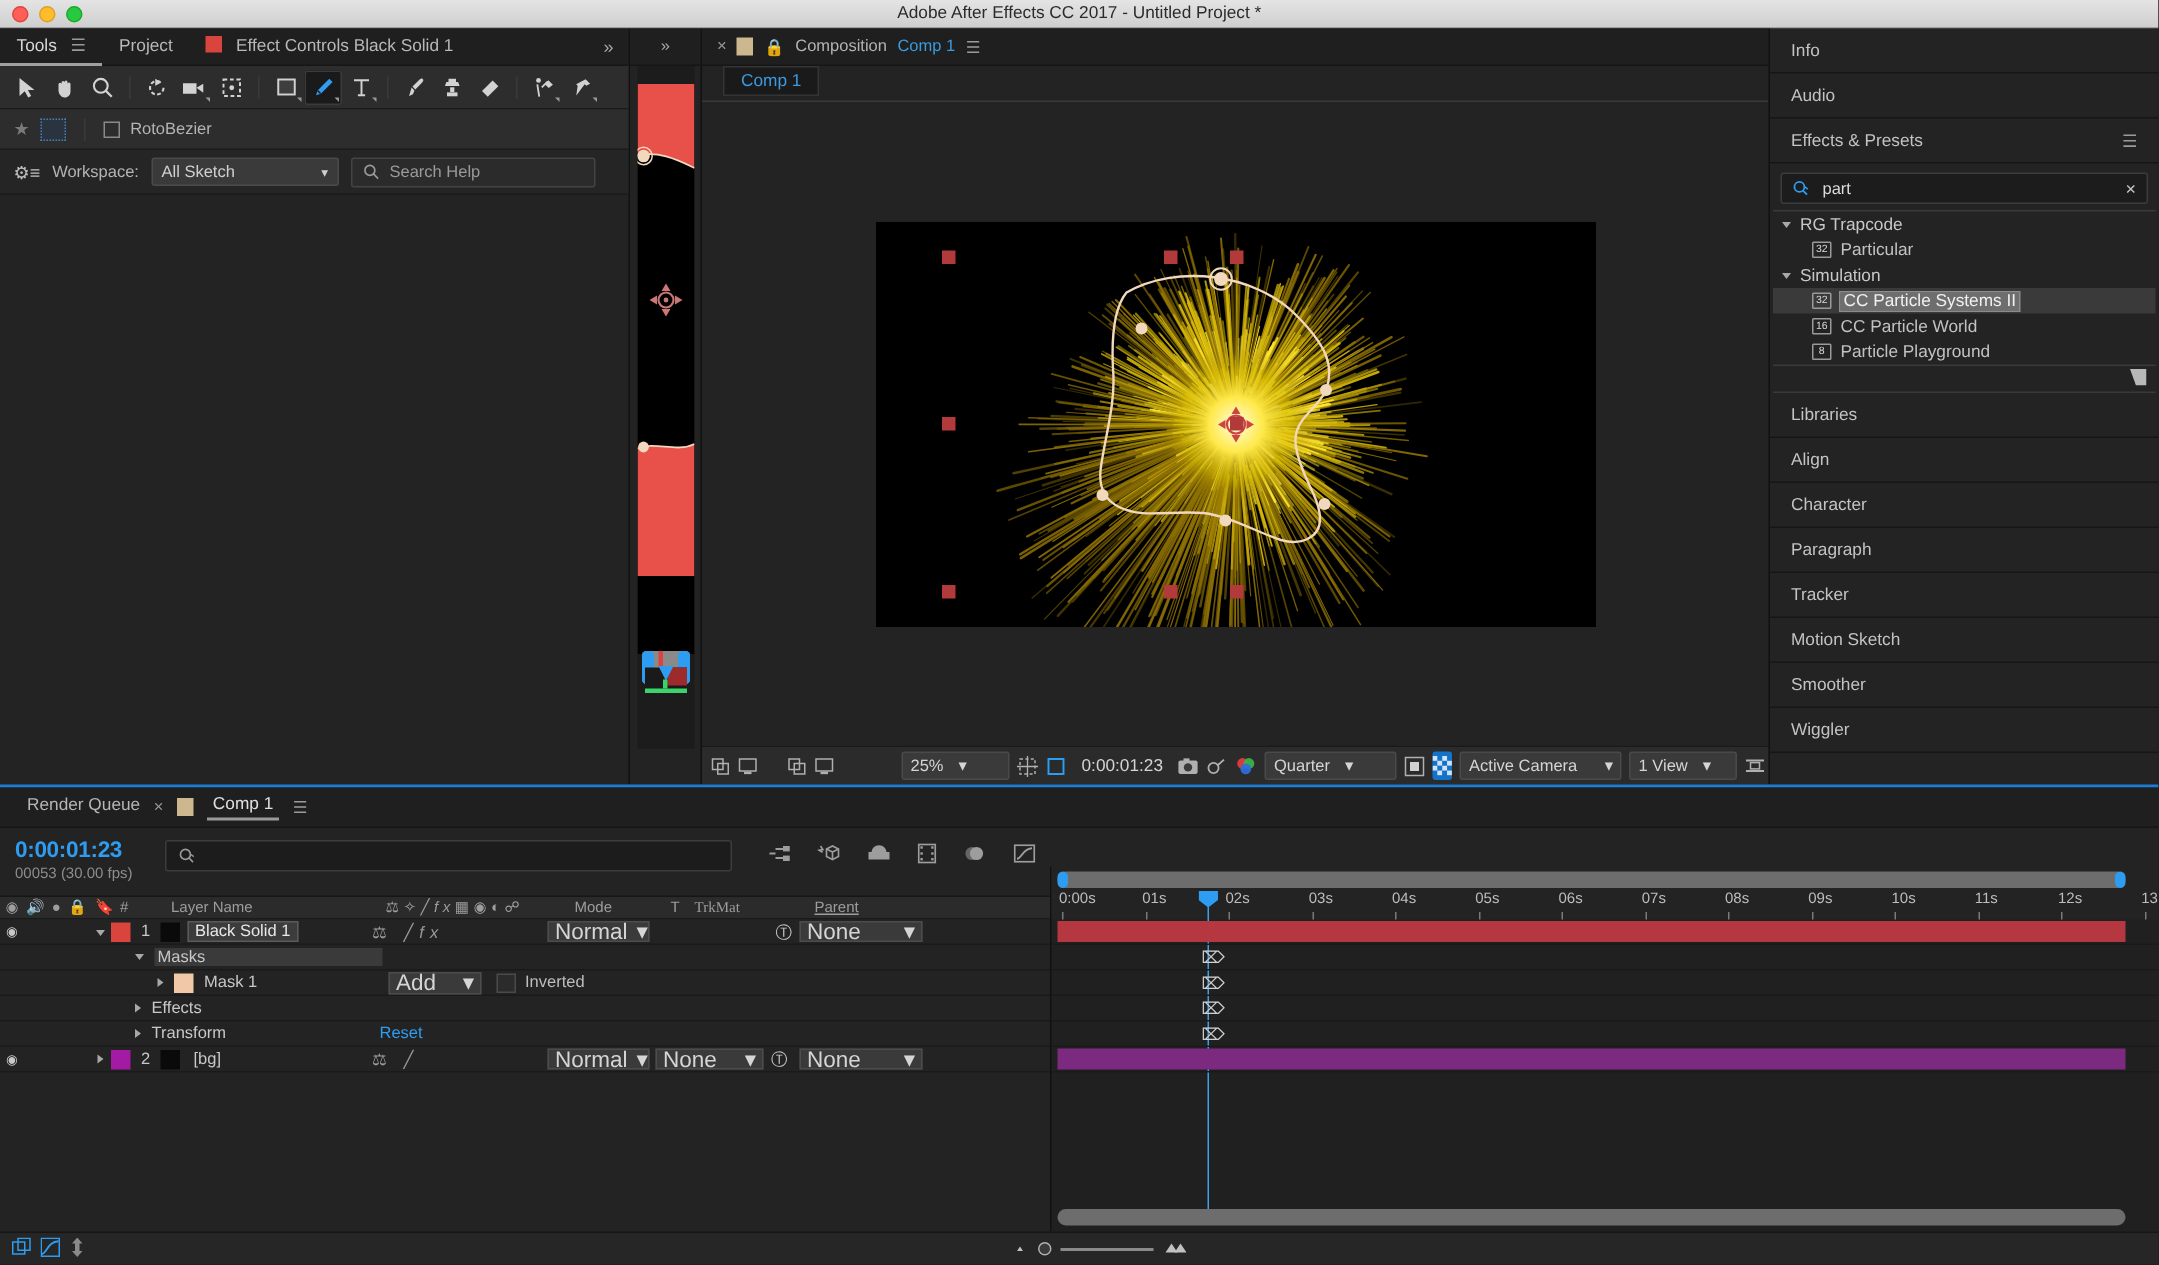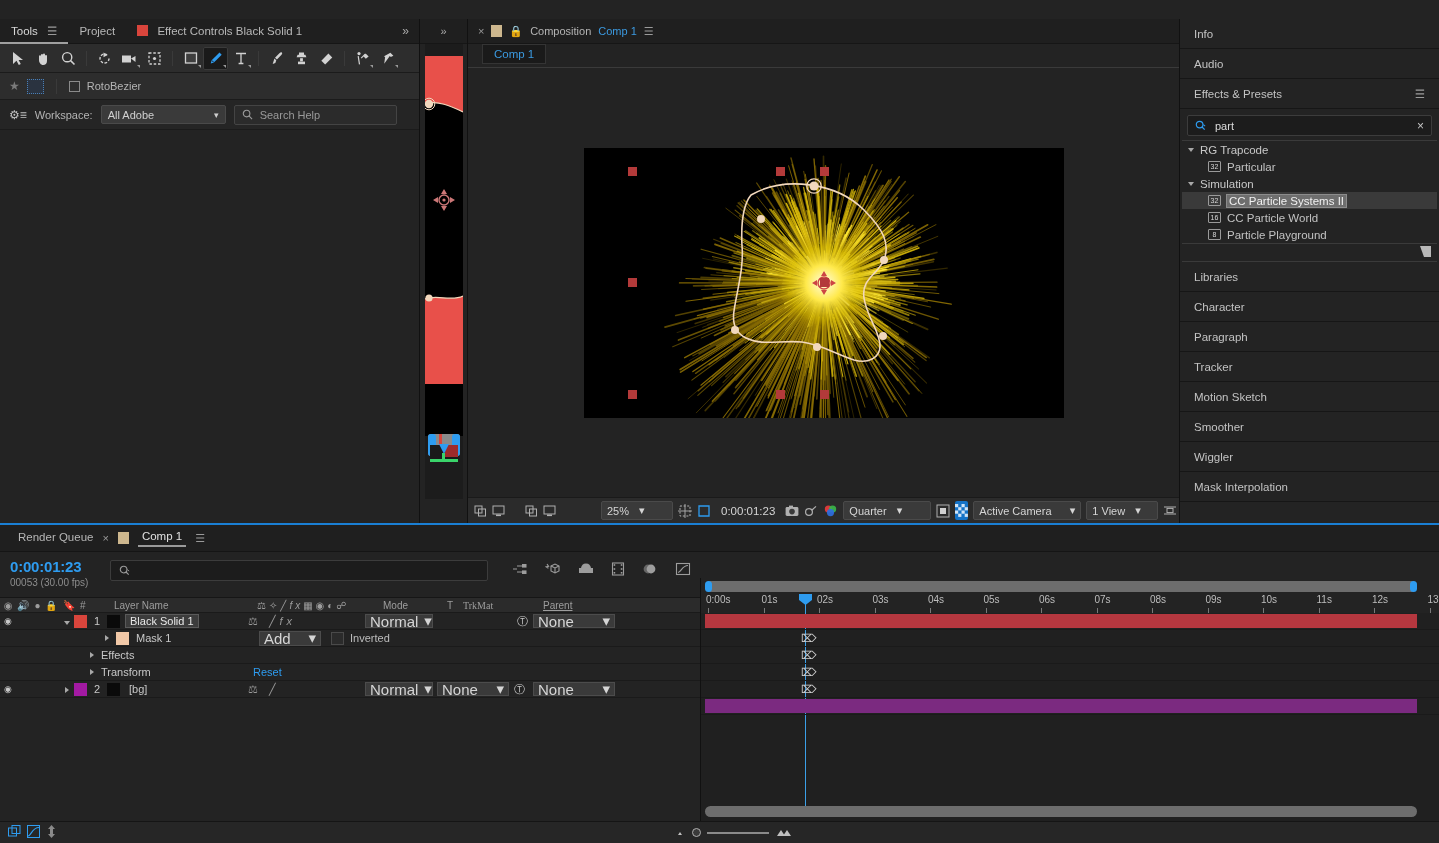--- a/index.html
+++ b/index.html
@@ -132,20 +132,28 @@
      display:flex; align-items:center; padding:0 8px; gap:6px;}
   .zoom-slider { display:flex; align-items:center; gap:6px; margin-left:auto; margin-right:640px;}
   .zs-track { width:62px; height:2px; background:#8a8a8a; }
   .zs-knob { width:9px;height:9px;border-radius:50%; background:#3a3a3a; border:1.5px solid #b0b0b0;}
 </style>
 </head>
 <body>
 
 <div class="app">
 
+  <div class="titlebar">
+    <div class="traffic">
+      <div class="tl-dot tl-red"></div>
+      <div class="tl-dot tl-yel"></div>
+      <div class="tl-dot tl-grn"></div>
+    </div>
+    <div class="title-text">Adobe After Effects CC 2017 - Untitled Project *</div>
+  </div>
 
   <div class="top">
 
     <div class="leftpanel">
       <div class="tabrow">
         <div class="tab active">
           <span>Tools</span>
           <span class="menuico">☰</span>
         </div>
         <div class="tab">Project</div>
@@ -256,21 +264,21 @@
         <span class="rotoicon"></span>
         <span class="sep-v"></span>
         <span class="cbx"></span>
         <span>RotoBezier</span>
       </div>
 
       <div class="wsbar">
         <span style="color:#c0c0c0;font-size:12px;">⚙≡</span>
         <span>Workspace:</span>
         <div class="select" style="width:125px;">
-          <span>All Adobe</span>
+          <span>All Sketch</span>
           <span class="cv">▾</span>
         </div>
         <div class="searchbox">
           <svg width="11" height="11" viewBox="0 0 12 12">
               <circle cx="5" cy="5" r="3.6" stroke="#9a9a9a" stroke-width="1.2" fill="none"></circle>
               <line x1="7.6" y1="7.6" x2="11" y2="11" stroke="#9a9a9a" stroke-width="1.2"></line>
             </svg>
           <span>Search Help</span>
         </div>
       </div>
@@ -1444,39 +1452,39 @@
         <span>
           <svg width="11" height="11" viewBox="0 0 11 11">
               <path d="M0 0h11v11H4z" fill="#b8b8b8"></path>
             </svg>
         </span>
       </div>
       <div class="rrow">
           <span>Libraries</span>
         </div>
       <div class="rrow">
+          <span>Align</span>
+        </div>
+      <div class="rrow">
           <span>Character</span>
         </div>
       <div class="rrow">
           <span>Paragraph</span>
         </div>
       <div class="rrow">
           <span>Tracker</span>
         </div>
       <div class="rrow">
           <span>Motion Sketch</span>
         </div>
       <div class="rrow">
           <span>Smoother</span>
         </div>
       <div class="rrow">
           <span>Wiggler</span>
-        </div>
-      <div class="rrow">
-          <span>Mask Interpolation</span>
         </div>
     </div>
   </div>
 
   <div class="timeline">
     <div class="tl-tabs">
       <span class="tl-tab">Render Queue</span>
       <span class="closex">×</span>
       <span class="comp-swatch"></span>
       <span class="tl-tab active">Comp 1</span>
@@ -1575,20 +1583,25 @@
           </span>
         <span style="width:96px;text-align:right;padding-right:5px;">Ⓣ</span>
         <span style="width:86px;">
             <span class="msel" style="width:82px;">
               <span>None</span>
               <span class="cv">▾</span>
             </span>
           </span>
       </div>
 
+      <div class="lrow">
+        <span style="width:90px;"></span>
+        <span class="arrowD" style="margin-right:7px;"></span>
+        <span class="grp-hl" style="display:inline-block;width:152px;padding-left:2px;">Masks</span>
+      </div>
 
       <div class="lrow">
         <span style="width:105px;"></span>
         <span class="arrowR" style="margin-right:7px;"></span>
         <span class="swbox" style="background:#f2c9a8;"></span>
         <span style="padding-left:7px;width:130px;">Mask 1</span>
         <span class="msel" style="width:62px;height:15px;">
           <span>Add</span>
             <span class="cv">▾</span>
           </span>

